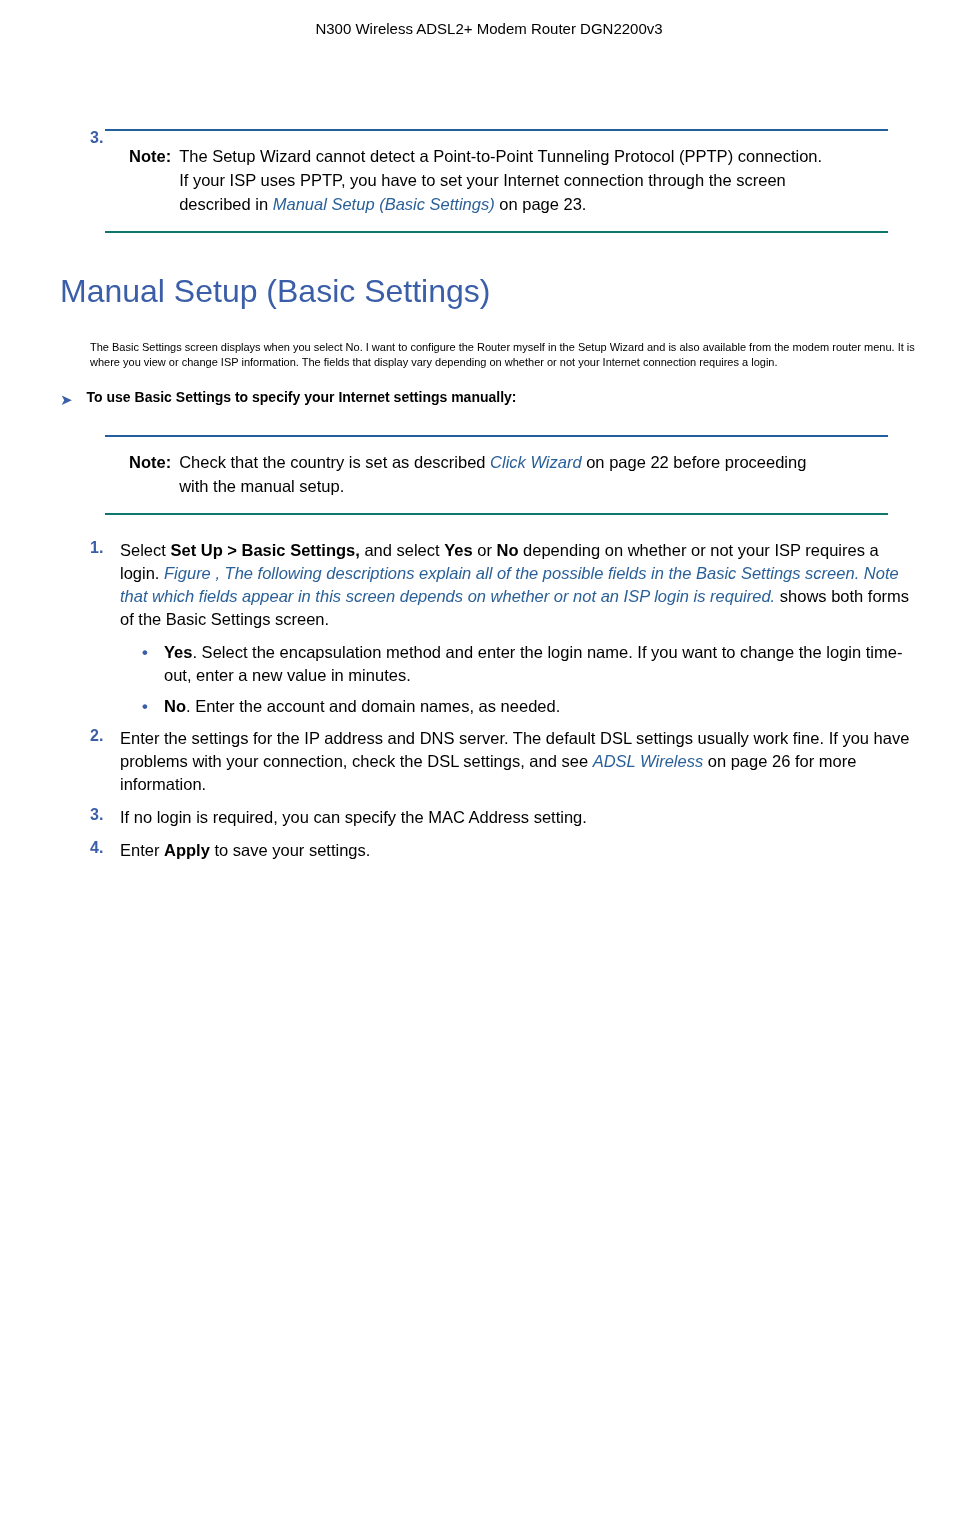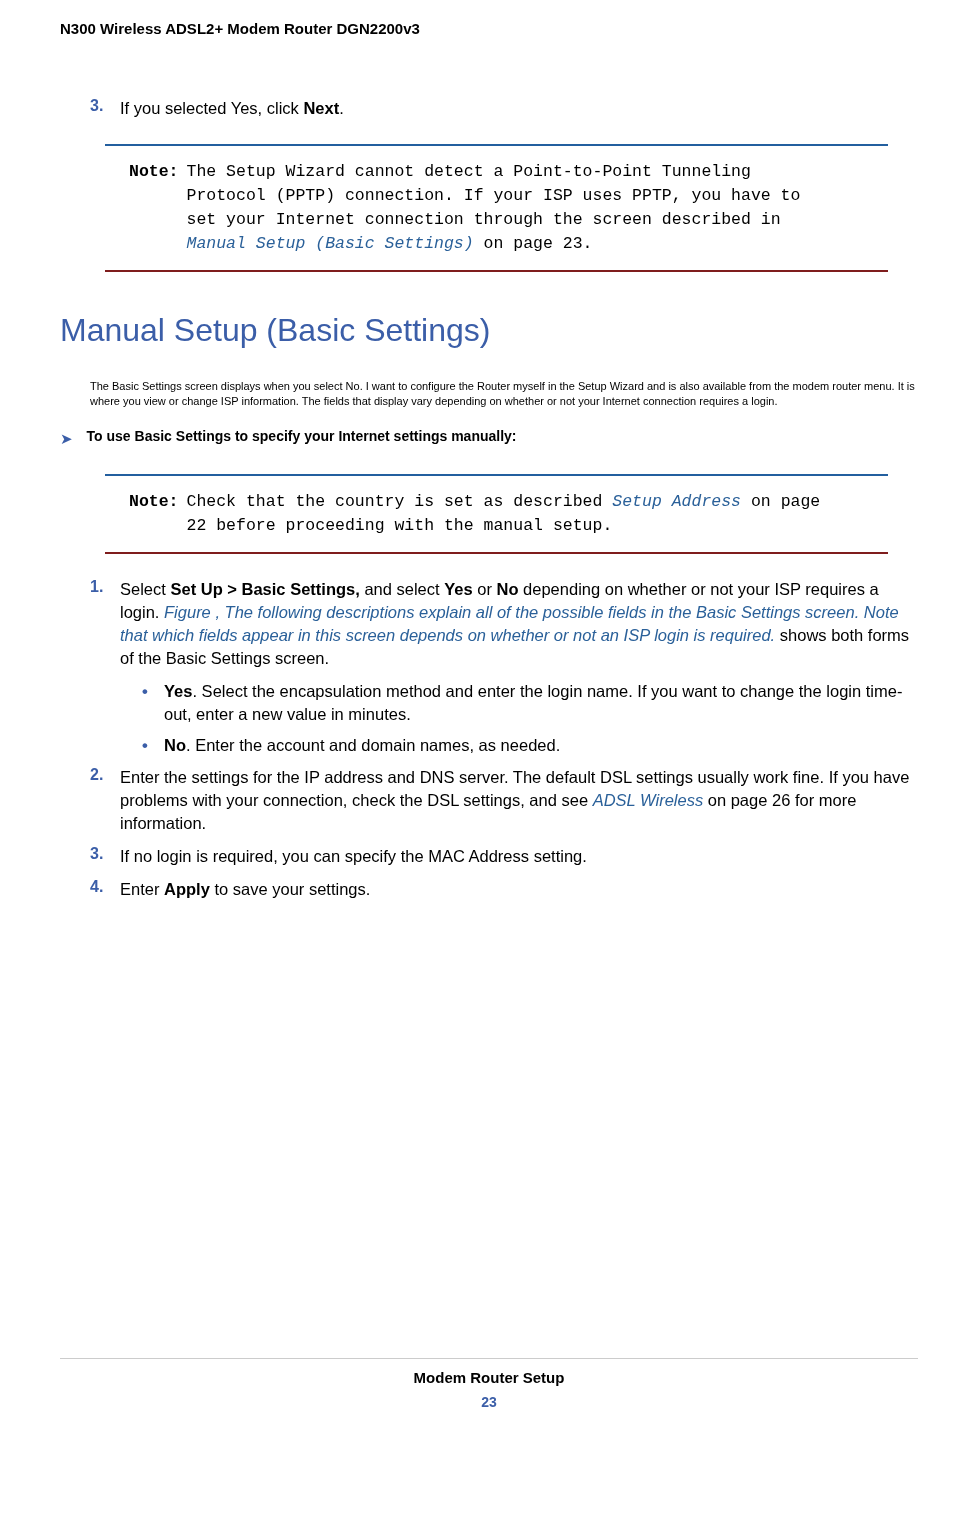--- a/index.html
+++ b/index.html
@@ -10,24 +10,24 @@
       color: #000;
       width: 978px;
     }
     .page {
       padding: 20px 60px 40px 60px;
       min-height: 1450px;
       position: relative;
       box-sizing: border-box;
     }
     .header-title {
-      text-align: left;
-      font-weight: bold;
+      text-align: center;
+      font-weight: normal;
       font-size: 15px;
-      margin-bottom: 60px;
+      margin-bottom: 92px;
     }
     .body-text {
       font-size: 11px;
       line-height: 1.4;
       margin: 0 0 12px 0;
     }
     .num-list {
       list-style: none;
       padding-left: 30px;
       margin: 0;
@@ -43,24 +43,23 @@
       color: #3b5ea8;
       font-weight: bold;
     }
     .list-body {
       margin: 0 0 10px 0;
       font-size: 16.5px;
       line-height: 1.4;
     }
     .note-block {
       border-top: 2px solid #235f9f;
-      border-bottom: 2px solid #7f1d1d;
+      border-bottom: 2px solid #0f766e;
       margin: 24px 30px 24px 45px;
       padding: 14px 24px;
-      font-family: Liberation Mono, monospace;
     }
     .note-row {
       display: flex;
       font-size: 16.5px;
       line-height: 1.45;
     }
     .note-label {
       font-weight: bold;
       flex: 0 0 auto;
       margin-right: 8px;
@@ -143,23 +142,20 @@
   </style>
 </head>
 <body>
 
 <div class="page">
   <div class="header-title">N300 Wireless ADSL2+ Modem Router DGN2200v3</div>
 
   <ol class="num-list">
     <li>
       <span class="num-marker">3.</span>
-      <p class="list-body">
-        <span>If you selected Yes, click </span><span class="bold">Next</span><span>.</span>
-      </p>
     </li>
   </ol>
 
   <div class="note-block">
     <div class="note-row">
       <div class="note-label">Note:</div>
       <div class="note-text">
         <span>The Setup Wizard cannot detect a Point-to-Point Tunneling Protocol (PPTP) connection. If your ISP uses PPTP, you have to set your Internet connection through the screen described in </span><span class="link-text">Manual Setup (Basic Settings)</span><span> on page 23.</span>
       </div>
     </div>
@@ -173,21 +169,21 @@
 
   <div class="task-line">
     <span class="task-arrow">➤</span>
     <span class="task-text">To use Basic Settings to specify your Internet settings manually:</span>
   </div>
 
   <div class="note-block">
     <div class="note-row">
       <div class="note-label">Note:</div>
       <div class="note-text">
-        <span>Check that the country is set as described </span><span class="link-text">Setup Address</span><span> on page 22 before proceeding with the manual setup.</span>
+        <span>Check that the country is set as described </span><span class="link-text">Click Wizard</span><span> on page 22 before proceeding with the manual setup.</span>
       </div>
     </div>
   </div>
 
   <ol class="num-list">
     <li>
       <span class="num-marker">1.</span>
       <p class="list-body">
         <span>Select </span><span class="bold">Set Up &gt; Basic Settings,</span><span> and select </span><span class="bold">Yes</span><span> or </span><span class="bold">No</span><span> depending on whether or not your ISP requires a login. </span><span class="link-text">Figure , The following descriptions explain all of the possible fields in the Basic Settings screen. Note that which fields appear in this screen depends on whether or not an ISP login is required.</span><span> shows both forms of the Basic Settings screen.</span>
       </p>
@@ -211,17 +207,13 @@
       <p class="list-body">If no login is required, you can specify the MAC Address setting.</p>
     </li>
     <li>
       <span class="num-marker">4.</span>
       <p class="list-body">
         <span>Enter </span><span class="bold">Apply</span><span> to save your settings.</span>
       </p>
     </li>
   </ol>
 
-  <div class="footer">
-    <div class="footer-title">Modem Router Setup</div>
-    <div class="footer-page">23</div>
-  </div>
 </div>
 
 </body></html>

